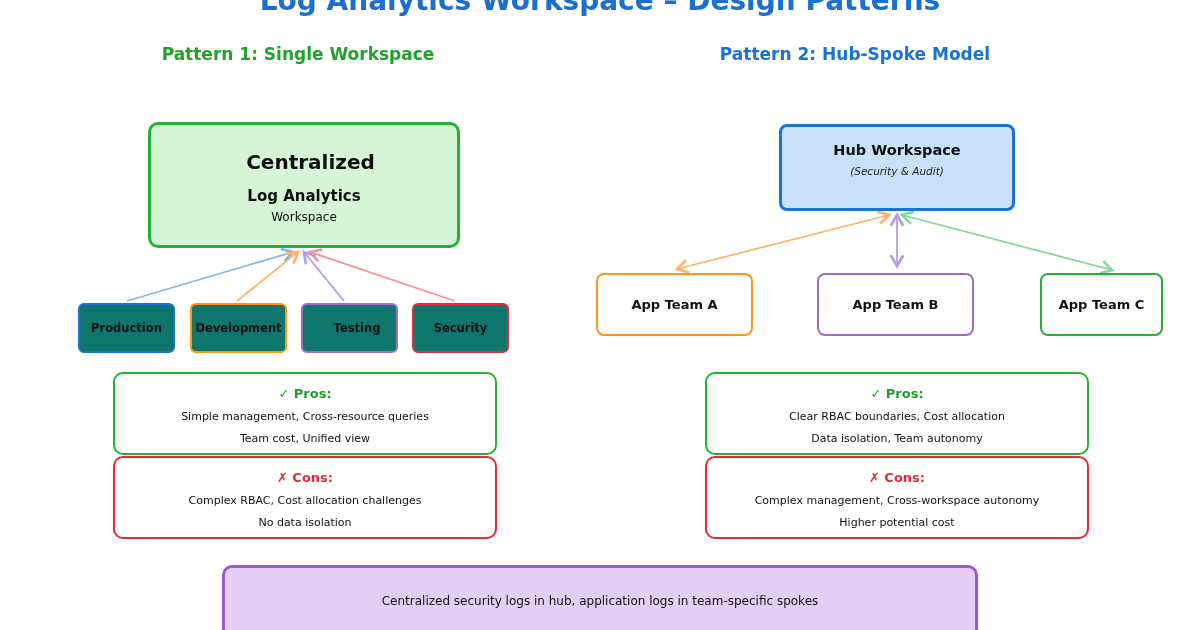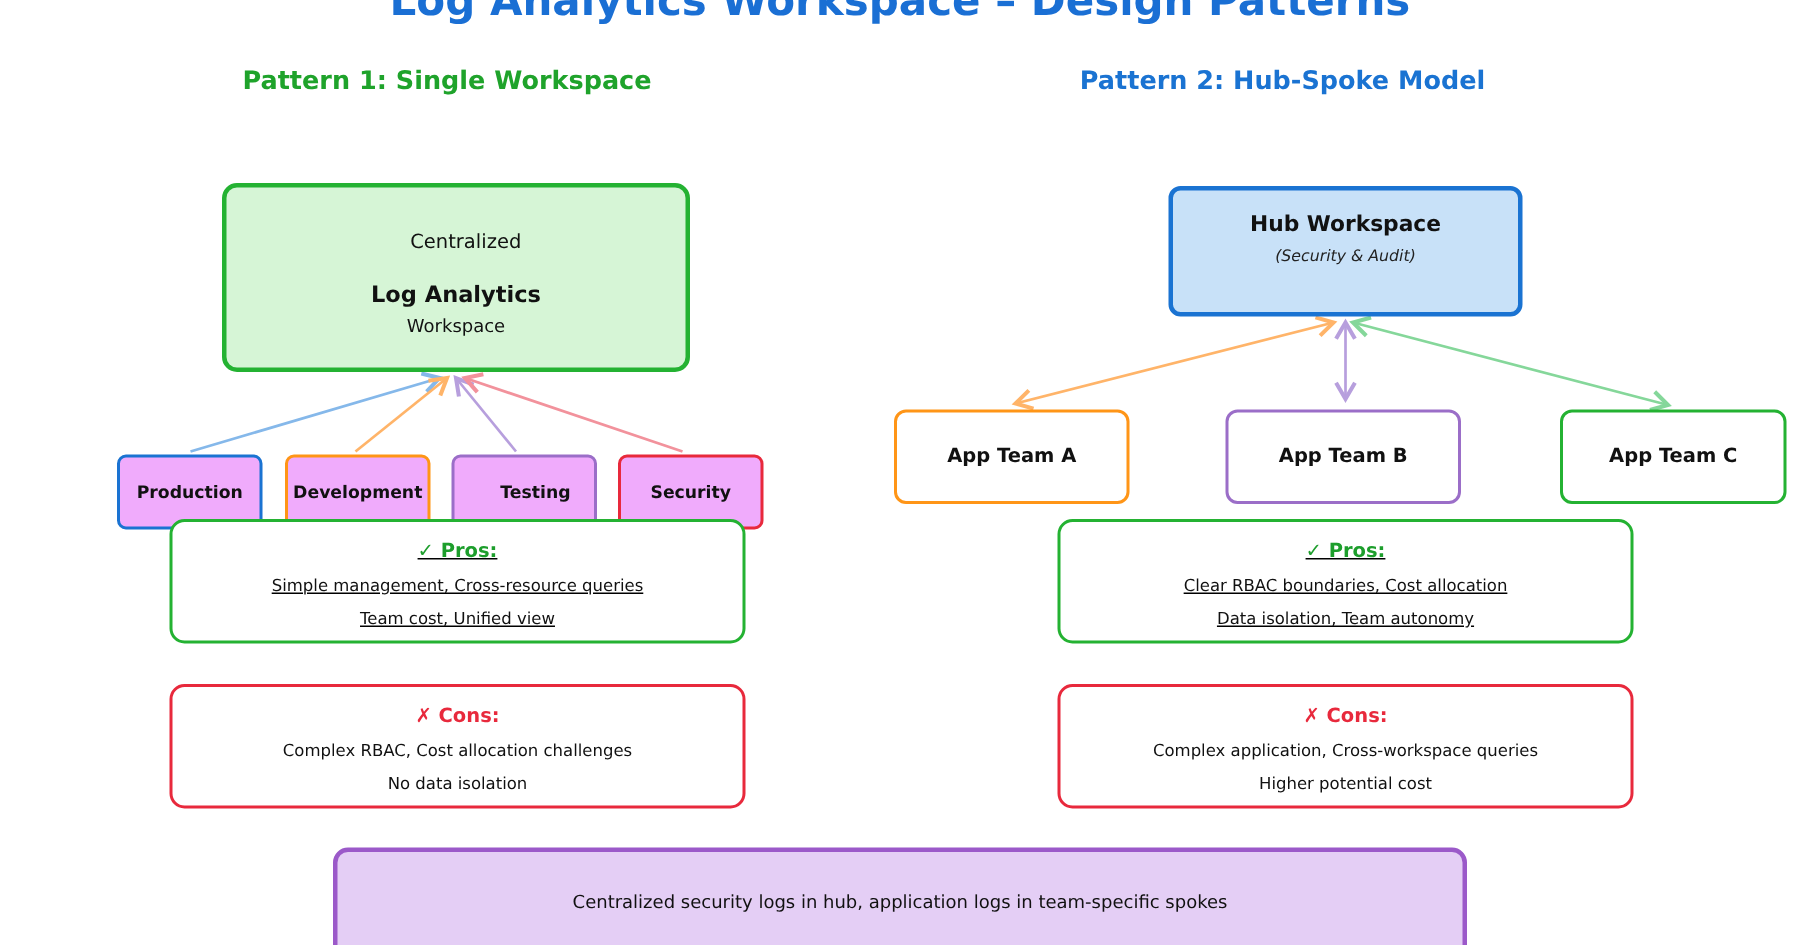--- a/index.html
+++ b/index.html
@@ -7,50 +7,50 @@
           font-family:"DejaVu Sans","Liberation Sans",sans-serif;}
   .abs{position:absolute;box-sizing:border-box;}
   .title{top:-13px;left:0;width:1200px;text-align:center;font-size:28px;font-weight:bold;
          color:#1a6fd4;line-height:1;white-space:nowrap;}
   .heading{top:44px;width:300px;text-align:center;font-size:17px;font-weight:bold;}
   .heading-1{left:148px;color:#1fa32b;}
   .heading-2{left:705px;color:#1a73d2;}
 
   .central-box{left:148px;top:122px;width:312px;height:126px;background:#d6f5d6;
                border:3.5px solid #24b232;border-radius:10px;text-align:center;}
-  .central-l1{margin-top:28px;font-size:13px;font-weight:normal;line-height:18px;color:#111;padding-left:13px;}
+  .central-l1{margin-top:28px;font-size:20px;font-weight:bold;line-height:18px;color:#111;padding-left:13px;}
   .central-l2{margin-top:16px;font-size:15px;font-weight:bold;line-height:18px;color:#111;}
   .central-l3{margin-top:4px;font-size:12px;line-height:16px;color:#111;}
 
   .hub-box{left:779px;top:124px;width:236px;height:87px;background:#c8e1f8;
            border:3.5px solid #1a73d2;border-radius:8px;text-align:center;}
   .hub-title{margin-top:14px;font-size:14.5px;font-weight:bold;line-height:18px;color:#111;}
   .hub-sub{margin-top:5px;font-size:10.5px;font-style:italic;line-height:14px;color:#222;}
 
-  .src-box{top:303px;width:97px;height:50px;background:#f0abfc;border:2.5px solid;border-radius:6px;
+  .src-box{top:303px;width:97px;height:50px;background:#0f766e;border:2.5px solid;border-radius:6px;
            display:flex;align-items:center;justify-content:center;
            font-size:11.5px;font-weight:bold;color:#111;}
   .src-0{left:78px;border-color:#1a73d2;}
   .src-1{left:190px;border-color:#ff9517;text-align:center;}
   .src-2{left:301px;border-color:#9b6ec8;padding-left:15px;}
   .src-3{left:412px;border-color:#e8293c;}
 
   .app-box{top:273px;width:157px;height:63px;background:#fff;border:2.5px solid;border-radius:8px;
            display:flex;align-items:center;justify-content:center;
            font-size:13px;font-weight:bold;color:#111;}
   .app-0{left:596px;border-color:#ff9517;}
   .app-1{left:817px;border-color:#9b6ec8;}
-  .app-2{left:1040px;width:151px;border-color:#24b232;}
+  .app-2{left:1040px;width:123px;border-color:#24b232;}
 
   .pc-box{width:384px;height:83px;background:#fff;border:2.5px solid;border-radius:10px;text-align:center;}
   .pros{border-color:#24b232;}
   .cons{border-color:#e8293c;}
   .pc-1{left:113px;}
   .pc-2{left:705px;}
-  .row-pros{top:346px;text-decoration:underline;}
+  .row-pros{top:372px;}
   .row-cons{top:456px;}
   .pc-title{margin-top:11px;font-size:13px;font-weight:bold;line-height:17px;}
   .pros .pc-title{color:#1d9e2c;}
   .cons .pc-title{color:#e8293c;}
   .pc-line{margin-top:7px;font-size:11px;line-height:15px;color:#111;}
 
   .rec-box{left:222px;top:565px;width:756px;height:80px;background:#e4cef5;
            border:3px solid #9b59c9;border-radius:10px;text-align:center;}
   .rec-title{margin-top:13px;font-size:14px;font-weight:bold;line-height:17px;color:#8f45bd;}
   .rec-body{margin-top:25px;font-size:12px;line-height:16px;color:#111;}
@@ -139,21 +139,21 @@
     <span>App Team C</span>
   </div>
 
   <div class="abs pc-box pros pc-2 row-pros">
     <div class="pc-title">✓ Pros:</div>
     <div class="pc-line">Clear RBAC boundaries, Cost allocation</div>
     <div class="pc-line">Data isolation, Team autonomy</div>
   </div>
   <div class="abs pc-box cons pc-2 row-cons">
     <div class="pc-title">✗ Cons:</div>
-    <div class="pc-line">Complex application, Cross-workspace queries</div>
+    <div class="pc-line">Complex management, Cross-workspace autonomy</div>
     <div class="pc-line">Higher potential cost</div>
   </div>
 
   <div class="abs rec-box">
     <div class="rec-body">Centralized security logs in hub, application logs in team-specific spokes</div>
   </div>
 
 </div>
 
 </body></html>

